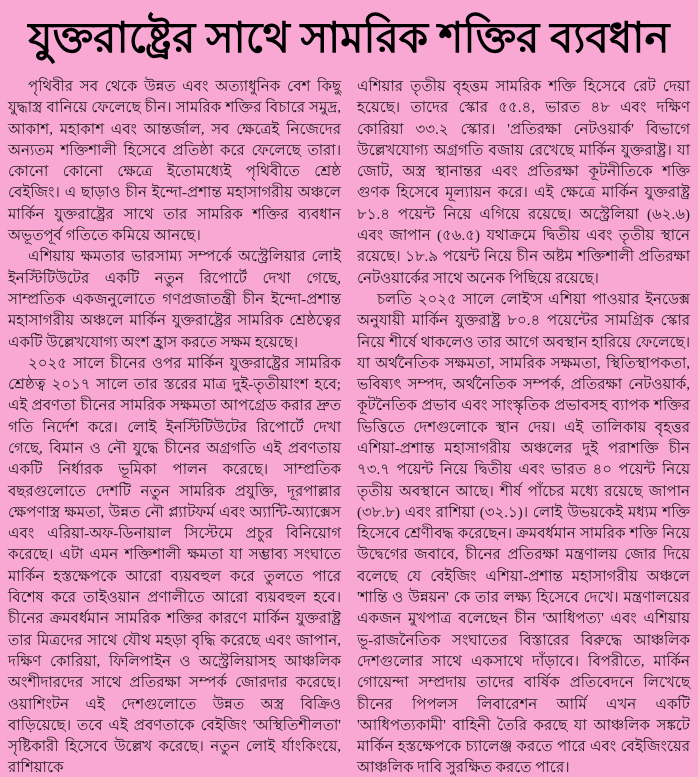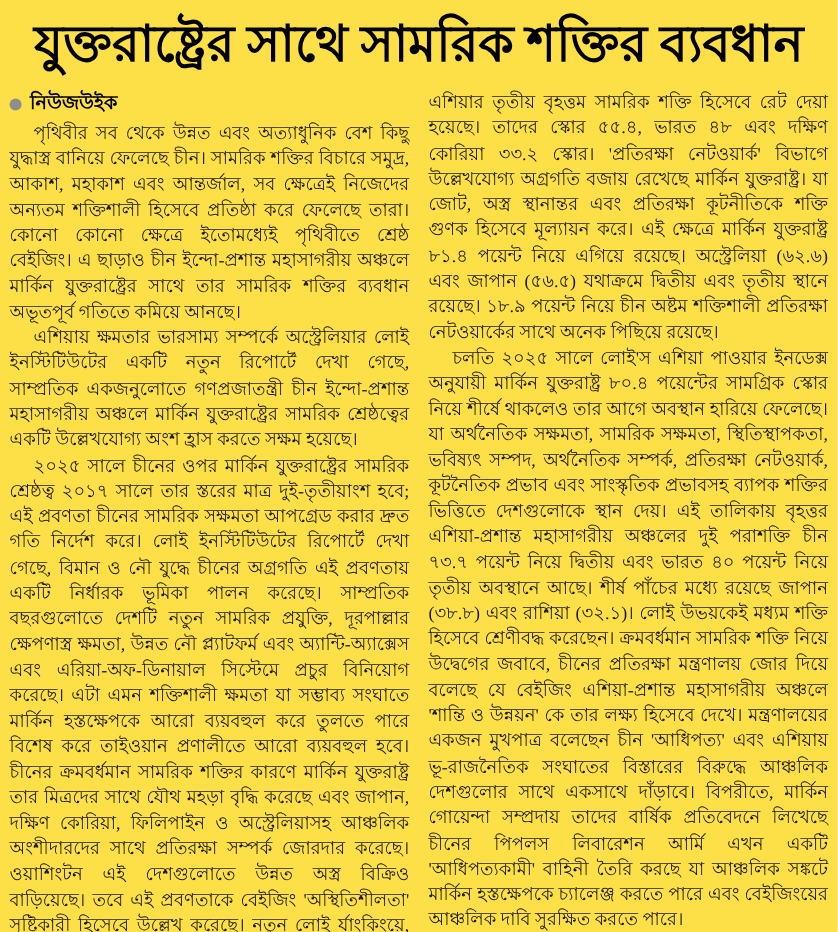--- a/index.html
+++ b/index.html
@@ -6,21 +6,21 @@
   html, body { background: #ffffff; }
   body {
     width: 698px; height: 777px;
     overflow: hidden;
     font-family: "Liberation Serif", "DejaVu Serif", serif;
     color: #111111;
   }
   .page {
     width: 698px; height: 777px;
     padding: 10px 6px 8px 6px;
-    background: #fde047;
+    background: #f9a8d4;
   }
   .headline {
     font-family: "Liberation Serif", "DejaVu Serif", serif;
     font-weight: 700;
     font-size: 42px;
     line-height: 1.38;
     text-align: center;
     color: #000000;
     letter-spacing: 0px;
     margin-bottom: 8px;
@@ -62,24 +62,20 @@
 
 <div class="page">
 
   <h1 class="headline">
     <span>যুক্তরাষ্ট্রের সাথে সামরিক শক্তির ব্যবধান</span><br>
   </h1>
 
   <div class="columns">
 
     <div class="col">
-      <div class="byline">
-        <span class="bullet"></span>
-        <span>নিউজউইক</span>
-      </div>
       <p class="indent">পৃথিবীর সব থেকে উন্নত এবং অত্যাধুনিক বেশ কিছু যুদ্ধাস্ত্র বানিয়ে ফেলেছে চীন। সামরিক শক্তির বিচারে সমুদ্র, আকাশ, মহাকাশ এবং আন্তর্জাল, সব ক্ষেত্রেই নিজেদের অন্যতম শক্তিশালী হিসেবে প্রতিষ্ঠা করে ফেলেছে তারা। কোনো কোনো ক্ষেত্রে ইতোমধ্যেই পৃথিবীতে শ্রেষ্ঠ বেইজিং। এ ছাড়াও চীন ইন্দো-প্রশান্ত মহাসাগরীয় অঞ্চলে মার্কিন যুক্তরাষ্ট্রের সাথে তার সামরিক শক্তির ব্যবধান অভূতপূর্ব গতিতে কমিয়ে আনছে।</p>
       <p class="indent">এশিয়ায় ক্ষমতার ভারসাম্য সম্পর্কে অস্ট্রেলিয়ার লোই ইনস্টিটিউটের একটি নতুন রিপোর্টে দেখা গেছে, সাম্প্রতিক একজনুলোতে গণপ্রজাতন্ত্রী চীন ইন্দো-প্রশান্ত মহাসাগরীয় অঞ্চলে মার্কিন যুক্তরাষ্ট্রের সামরিক শ্রেষ্ঠত্বের একটি উল্লেখযোগ্য অংশ হ্রাস করতে সক্ষম হয়েছে।</p>
       <p class="indent">২০২৫ সালে চীনের ওপর মার্কিন যুক্তরাষ্ট্রের সামরিক শ্রেষ্ঠত্ব ২০১৭ সালে তার স্তরের মাত্র দুই-তৃতীয়াংশ হবে; এই প্রবণতা চীনের সামরিক সক্ষমতা আপগ্রেড করার দ্রুত গতি নির্দেশ করে। লোই ইনস্টিটিউটের রিপোর্টে দেখা গেছে, বিমান ও নৌ যুদ্ধে চীনের অগ্রগতি এই প্রবণতায় একটি নির্ধারক ভূমিকা পালন করেছে। সাম্প্রতিক বছরগুলোতে দেশটি নতুন সামরিক প্রযুক্তি, দূরপাল্লার ক্ষেপণাস্ত্র ক্ষমতা, উন্নত নৌ প্ল্যাটফর্ম এবং অ্যান্টি-অ্যাক্সেস এবং এরিয়া-অফ-ডিনায়াল সিস্টেমে প্রচুর বিনিয়োগ করেছে। এটা এমন শক্তিশালী ক্ষমতা যা সম্ভাব্য সংঘাতে মার্কিন হস্তক্ষেপকে আরো ব্যয়বহুল করে তুলতে পারে বিশেষ করে তাইওয়ান প্রণালীতে আরো ব্যয়বহুল হবে। চীনের ক্রমবর্ধমান সামরিক শক্তির কারণে মার্কিন যুক্তরাষ্ট্র তার মিত্রদের সাথে যৌথ মহড়া বৃদ্ধি করেছে এবং জাপান, দক্ষিণ কোরিয়া, ফিলিপাইন ও অস্ট্রেলিয়াসহ আঞ্চলিক অংশীদারদের সাথে প্রতিরক্ষা সম্পর্ক জোরদার করেছে। ওয়াশিংটন এই দেশগুলোতে উন্নত অস্ত্র বিক্রিও বাড়িয়েছে। তবে এই প্রবণতাকে বেইজিং 'অস্থিতিশীলতা' সৃষ্টিকারী হিসেবে উল্লেখ করেছে। নতুন লোই র্যাংকিংয়ে, রাশিয়াকে</p>
     </div>
 
     <div class="col">
       <p>এশিয়ার তৃতীয় বৃহত্তম সামরিক শক্তি হিসেবে রেট দেয়া হয়েছে। তাদের স্কোর ৫৫.৪, ভারত ৪৮ এবং দক্ষিণ কোরিয়া ৩৩.২ স্কোর। 'প্রতিরক্ষা নেটওয়ার্ক' বিভাগে উল্লেখযোগ্য অগ্রগতি বজায় রেখেছে মার্কিন যুক্তরাষ্ট্র। যা জোট, অস্ত্র স্থানান্তর এবং প্রতিরক্ষা কূটনীতিকে শক্তি গুণক হিসেবে মূল্যায়ন করে। এই ক্ষেত্রে মার্কিন যুক্তরাষ্ট্র ৮১.৪ পয়েন্ট নিয়ে এগিয়ে রয়েছে। অস্ট্রেলিয়া (৬২.৬) এবং জাপান (৫৬.৫) যথাক্রমে দ্বিতীয় এবং তৃতীয় স্থানে রয়েছে। ১৮.৯ পয়েন্ট নিয়ে চীন অষ্টম শক্তিশালী প্রতিরক্ষা নেটওয়ার্কের সাথে অনেক পিছিয়ে রয়েছে।</p>
       <p class="indent">চলতি ২০২৫ সালে লোই'স এশিয়া পাওয়ার ইনডেক্স অনুযায়ী মার্কিন যুক্তরাষ্ট্র ৮০.৪ পয়েন্টের সামগ্রিক স্কোর নিয়ে শীর্ষে থাকলেও তার আগে অবস্থান হারিয়ে ফেলেছে। যা অর্থনৈতিক সক্ষমতা, সামরিক সক্ষমতা, স্থিতিস্থাপকতা, ভবিষ্যৎ সম্পদ, অর্থনৈতিক সম্পর্ক, প্রতিরক্ষা নেটওয়ার্ক, কূটনৈতিক প্রভাব এবং সাংস্কৃতিক প্রভাবসহ ব্যাপক শক্তির ভিত্তিতে দেশগুলোকে স্থান দেয়। এই তালিকায় বৃহত্তর এশিয়া-প্রশান্ত মহাসাগরীয় অঞ্চলের দুই পরাশক্তি চীন ৭৩.৭ পয়েন্ট নিয়ে দ্বিতীয় এবং ভারত ৪০ পয়েন্ট নিয়ে তৃতীয় অবস্থানে আছে। শীর্ষ পাঁচের মধ্যে রয়েছে জাপান (৩৮.৮) এবং রাশিয়া (৩২.১)। লোই উভয়কেই মধ্যম শক্তি হিসেবে শ্রেণীবদ্ধ করেছেন। ক্রমবর্ধমান সামরিক শক্তি নিয়ে উদ্বেগের জবাবে, চীনের প্রতিরক্ষা মন্ত্রণালয় জোর দিয়ে বলেছে যে বেইজিং এশিয়া-প্রশান্ত মহাসাগরীয় অঞ্চলে 'শান্তি ও উন্নয়ন' কে তার লক্ষ্য হিসেবে দেখে। মন্ত্রণালয়ের একজন মুখপাত্র বলেছেন চীন 'আধিপত্য' এবং এশিয়ায় ভূ-রাজনৈতিক সংঘাতের বিস্তারের বিরুদ্ধে আঞ্চলিক দেশগুলোর সাথে একসাথে দাঁড়াবে। বিপরীতে, মার্কিন গোয়েন্দা সম্প্রদায় তাদের বার্ষিক প্রতিবেদনে লিখেছে চীনের পিপলস লিবারেশন আর্মি এখন একটি 'আধিপত্যকামী' বাহিনী তৈরি করছে যা আঞ্চলিক সঙ্কটে মার্কিন হস্তক্ষেপকে চ্যালেঞ্জ করতে পারে এবং বেইজিংয়ের আঞ্চলিক দাবি সুরক্ষিত করতে পারে।</p>
     </div>
 

